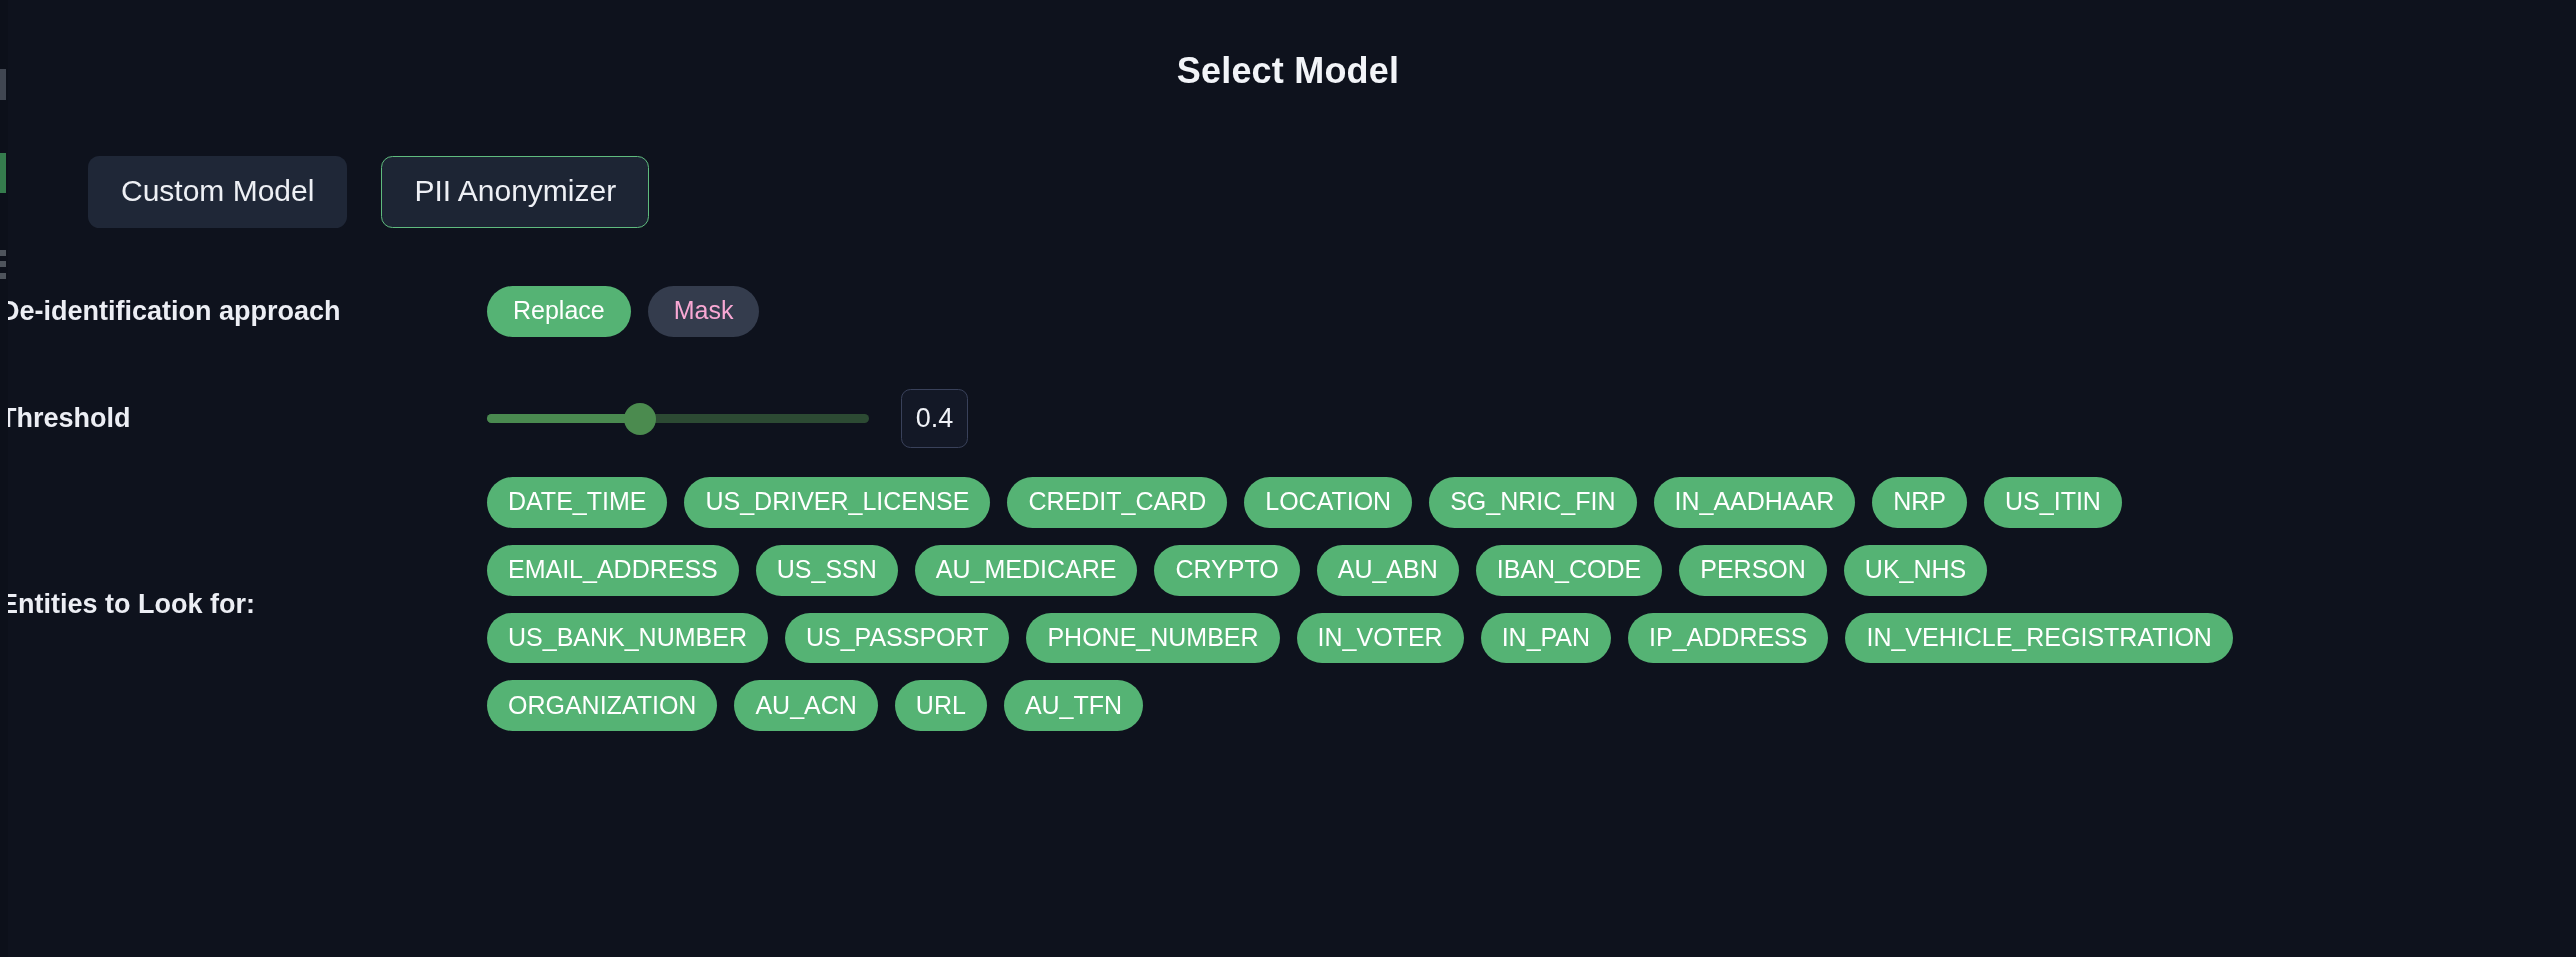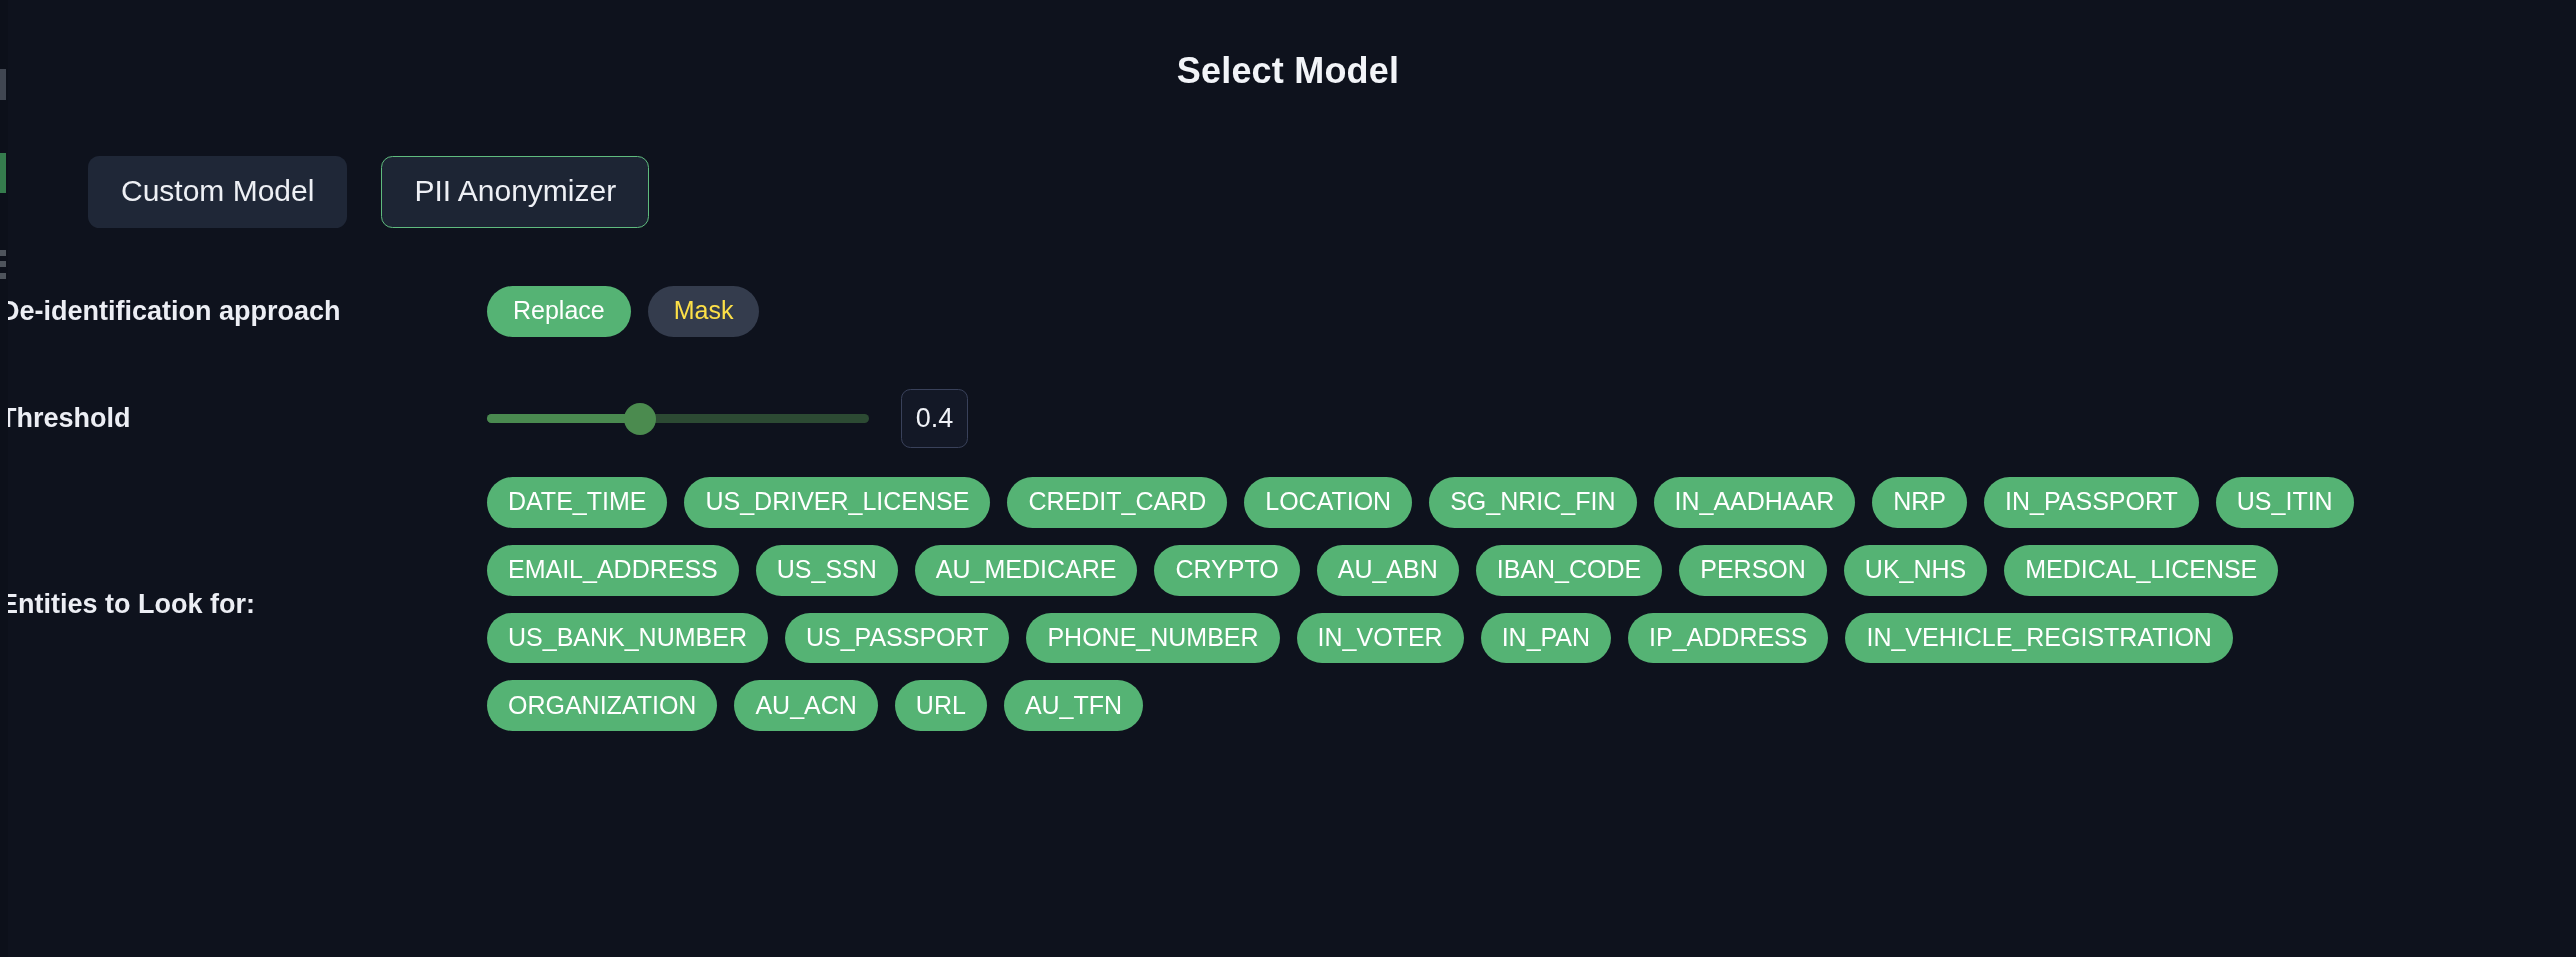--- a/index.html
+++ b/index.html
@@ -104,21 +104,21 @@
   
   .row-approach { top: 286px; left: 0; width: 2576px; }
   .pill-group { display: flex; gap: 17px; align-items: flex-start; }
   .pill {
     border-radius: 953px;
     font-size: 25px;
     padding: 12.4px 26px 13.4px 26px;
     line-height: 1;
     cursor: pointer;
     background: #343c4d;
-    color: #fde047;
+    color: #f9a8d4;
     border: none;
     font-family: "Liberation Sans", sans-serif;
     white-space: nowrap;
   }
   .pill.selected {
     background: #55b374;
     color: #ffffff;
   }
 
   
@@ -246,33 +246,31 @@
     <div class="row-label">Entities to Look for:</div>
     <div class="entity-rows" id="entity-rows">
         <div class="entity-line">
           <button class="entity-tag">DATE_TIME</button>
           <button class="entity-tag">US_DRIVER_LICENSE</button>
           <button class="entity-tag">CREDIT_CARD</button>
           <button class="entity-tag">LOCATION</button>
           <button class="entity-tag">SG_NRIC_FIN</button>
           <button class="entity-tag">IN_AADHAAR</button>
           <button class="entity-tag">NRP</button>
-          <button class="entity-tag">IN_PASSPORT</button>
           <button class="entity-tag">US_ITIN</button>
         </div>
         <div class="entity-line">
           <button class="entity-tag">EMAIL_ADDRESS</button>
           <button class="entity-tag">US_SSN</button>
           <button class="entity-tag">AU_MEDICARE</button>
           <button class="entity-tag">CRYPTO</button>
           <button class="entity-tag">AU_ABN</button>
           <button class="entity-tag">IBAN_CODE</button>
           <button class="entity-tag">PERSON</button>
           <button class="entity-tag">UK_NHS</button>
-          <button class="entity-tag">MEDICAL_LICENSE</button>
         </div>
         <div class="entity-line">
           <button class="entity-tag">US_BANK_NUMBER</button>
           <button class="entity-tag">US_PASSPORT</button>
           <button class="entity-tag">PHONE_NUMBER</button>
           <button class="entity-tag">IN_VOTER</button>
           <button class="entity-tag">IN_PAN</button>
           <button class="entity-tag">IP_ADDRESS</button>
           <button class="entity-tag">IN_VEHICLE_REGISTRATION</button>
         </div>

